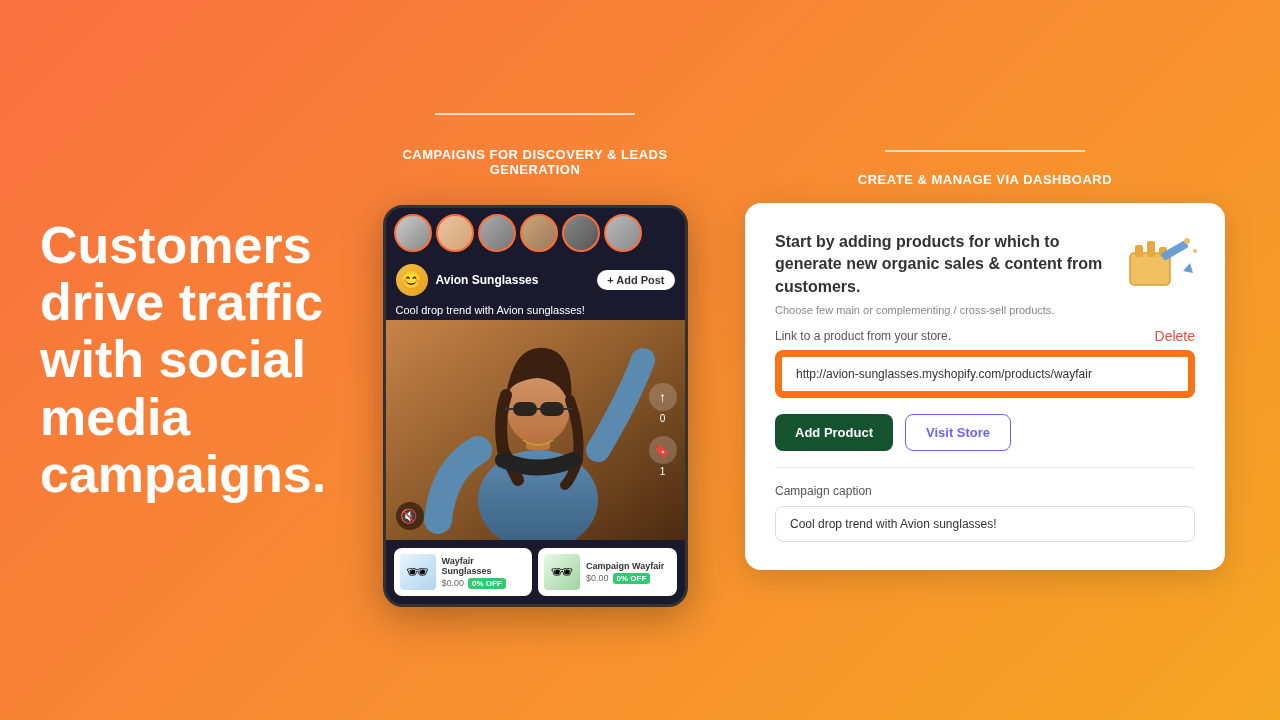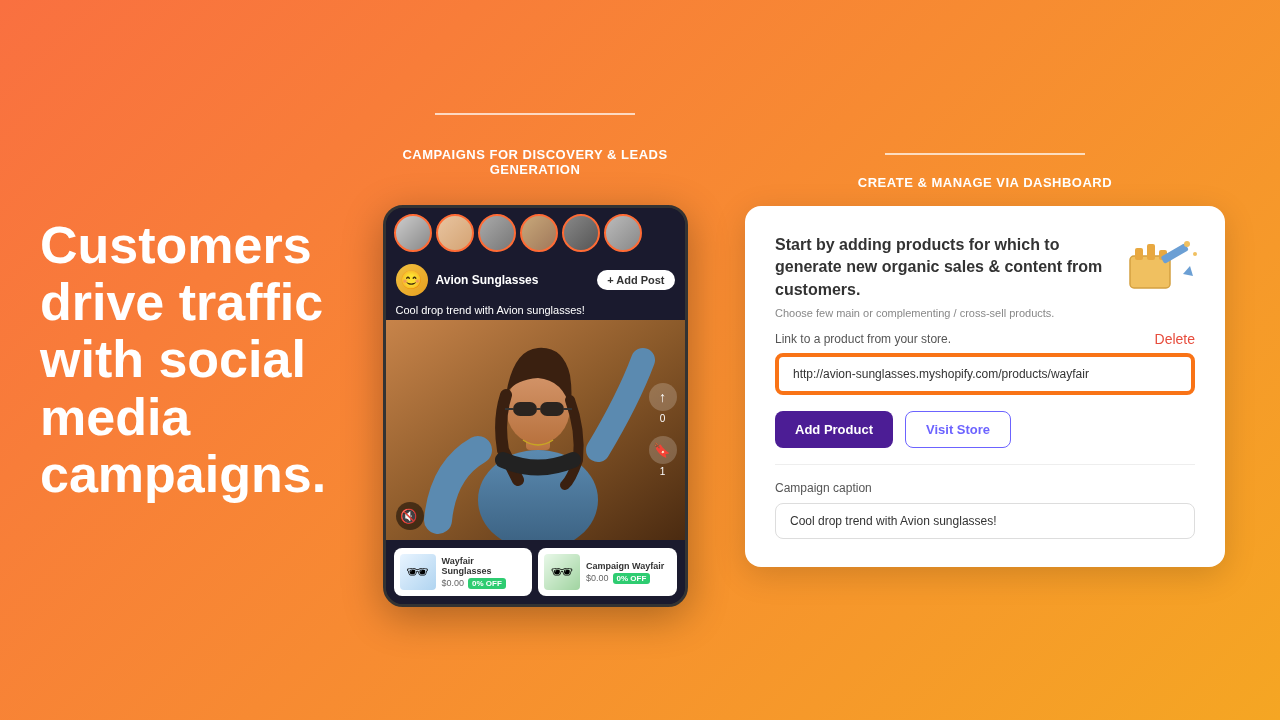--- a/index.html
+++ b/index.html
@@ -304,35 +304,35 @@
     .delete-link {
       font-size: 14px;
       color: #e74c3c;
       cursor: pointer;
       text-decoration: none;
     }
 
     .product-url-input {
       width: 100%;
       padding: 10px 14px;
-      border: 4px solid #f97316;
+      border: 7px solid #f97316;
       border-radius: 8px;
       font-size: 12px;
       color: #333;
       background: white;
       outline: none;
     }
 
     .btn-row {
       display: flex;
       gap: 12px;
       margin-top: 12px;
     }
     .btn-add-product {
-      background: #4c1d95;
+      background: #14532d;
       color: white;
       border: none;
       border-radius: 8px;
       padding: 10px 20px;
       font-size: 13px;
       font-weight: 600;
       cursor: pointer;
     }
     .btn-visit-store {
       background: transparent;

